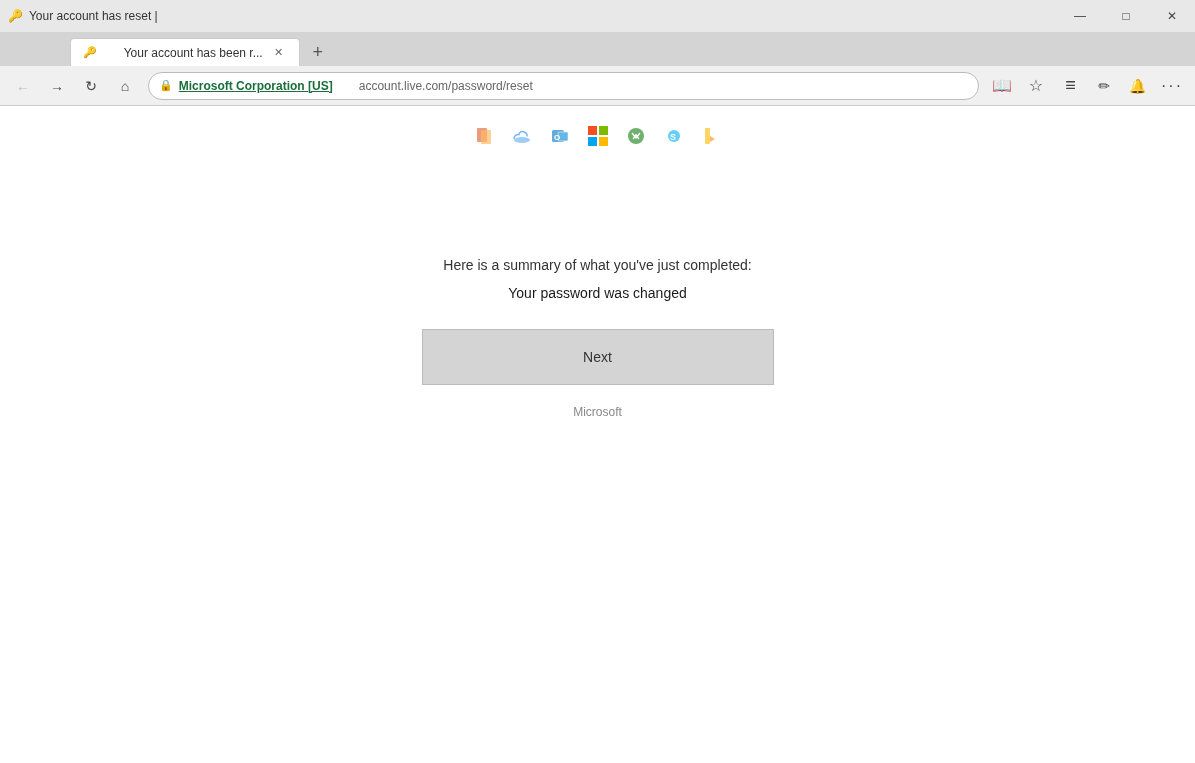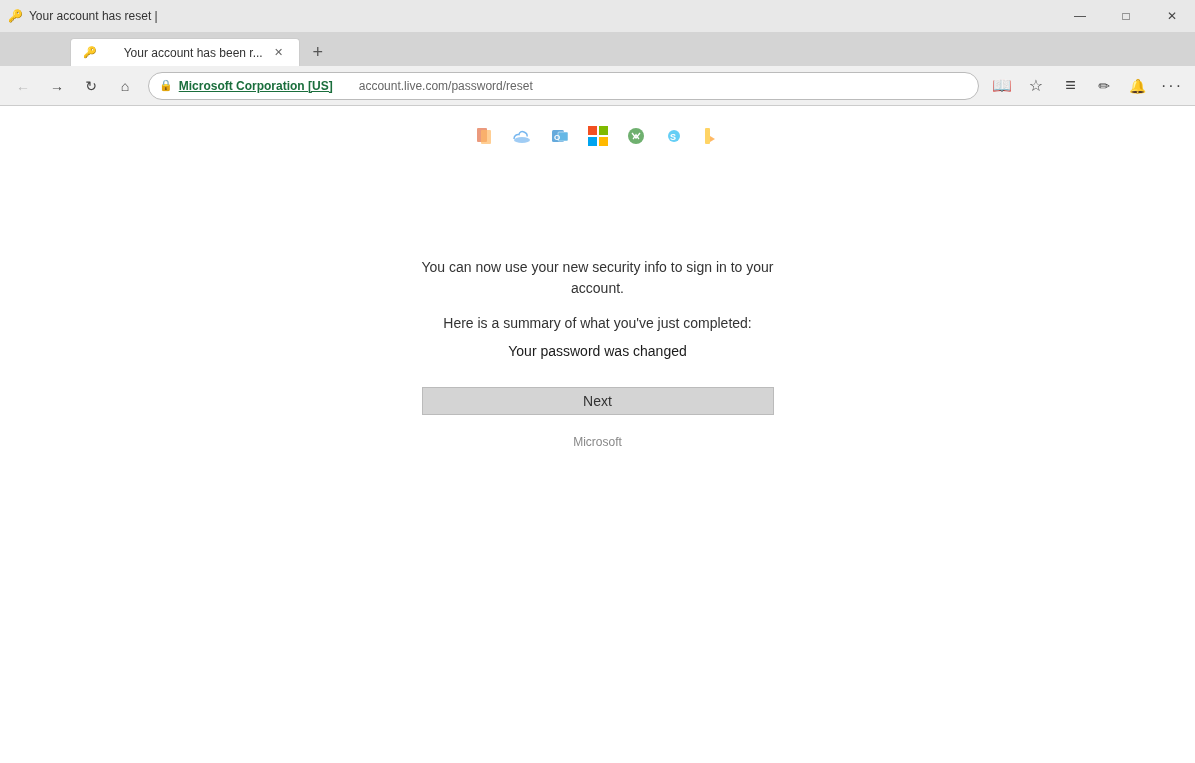--- a/index.html
+++ b/index.html
@@ -200,21 +200,21 @@
       margin-bottom: 12px;
     }
     .summary-item {
       font-size: 14px;
       font-weight: 400;
       color: #1a1a1a;
       margin-bottom: 28px;
     }
     .next-btn {
       width: 352px;
-      height: 28px;
+      height: 56px;
       background: #d4d4d4;
       border: 1px solid #bbb;
       font-size: 14px;
       color: #333;
       cursor: pointer;
       margin-bottom: 20px;
       display: flex;
       align-items: center;
       justify-content: center;
     }
@@ -327,21 +327,20 @@
       </svg>
     </div>
   </div>
 
   <div style="text-align:center; margin-bottom: 24px;">
     <div class="main-heading">
       <br>
     </div>
   </div>
 
-  <p class="subtitle">You can now use your new security info to sign in to your account.</p>
 
   <p class="summary-label">Here is a summary of what you've just completed:</p>
 
   <p class="summary-item">Your password was changed</p>
 
   <button class="next-btn">Next</button>
 
   <p class="ms-footer">Microsoft</p>
 
 </div>

